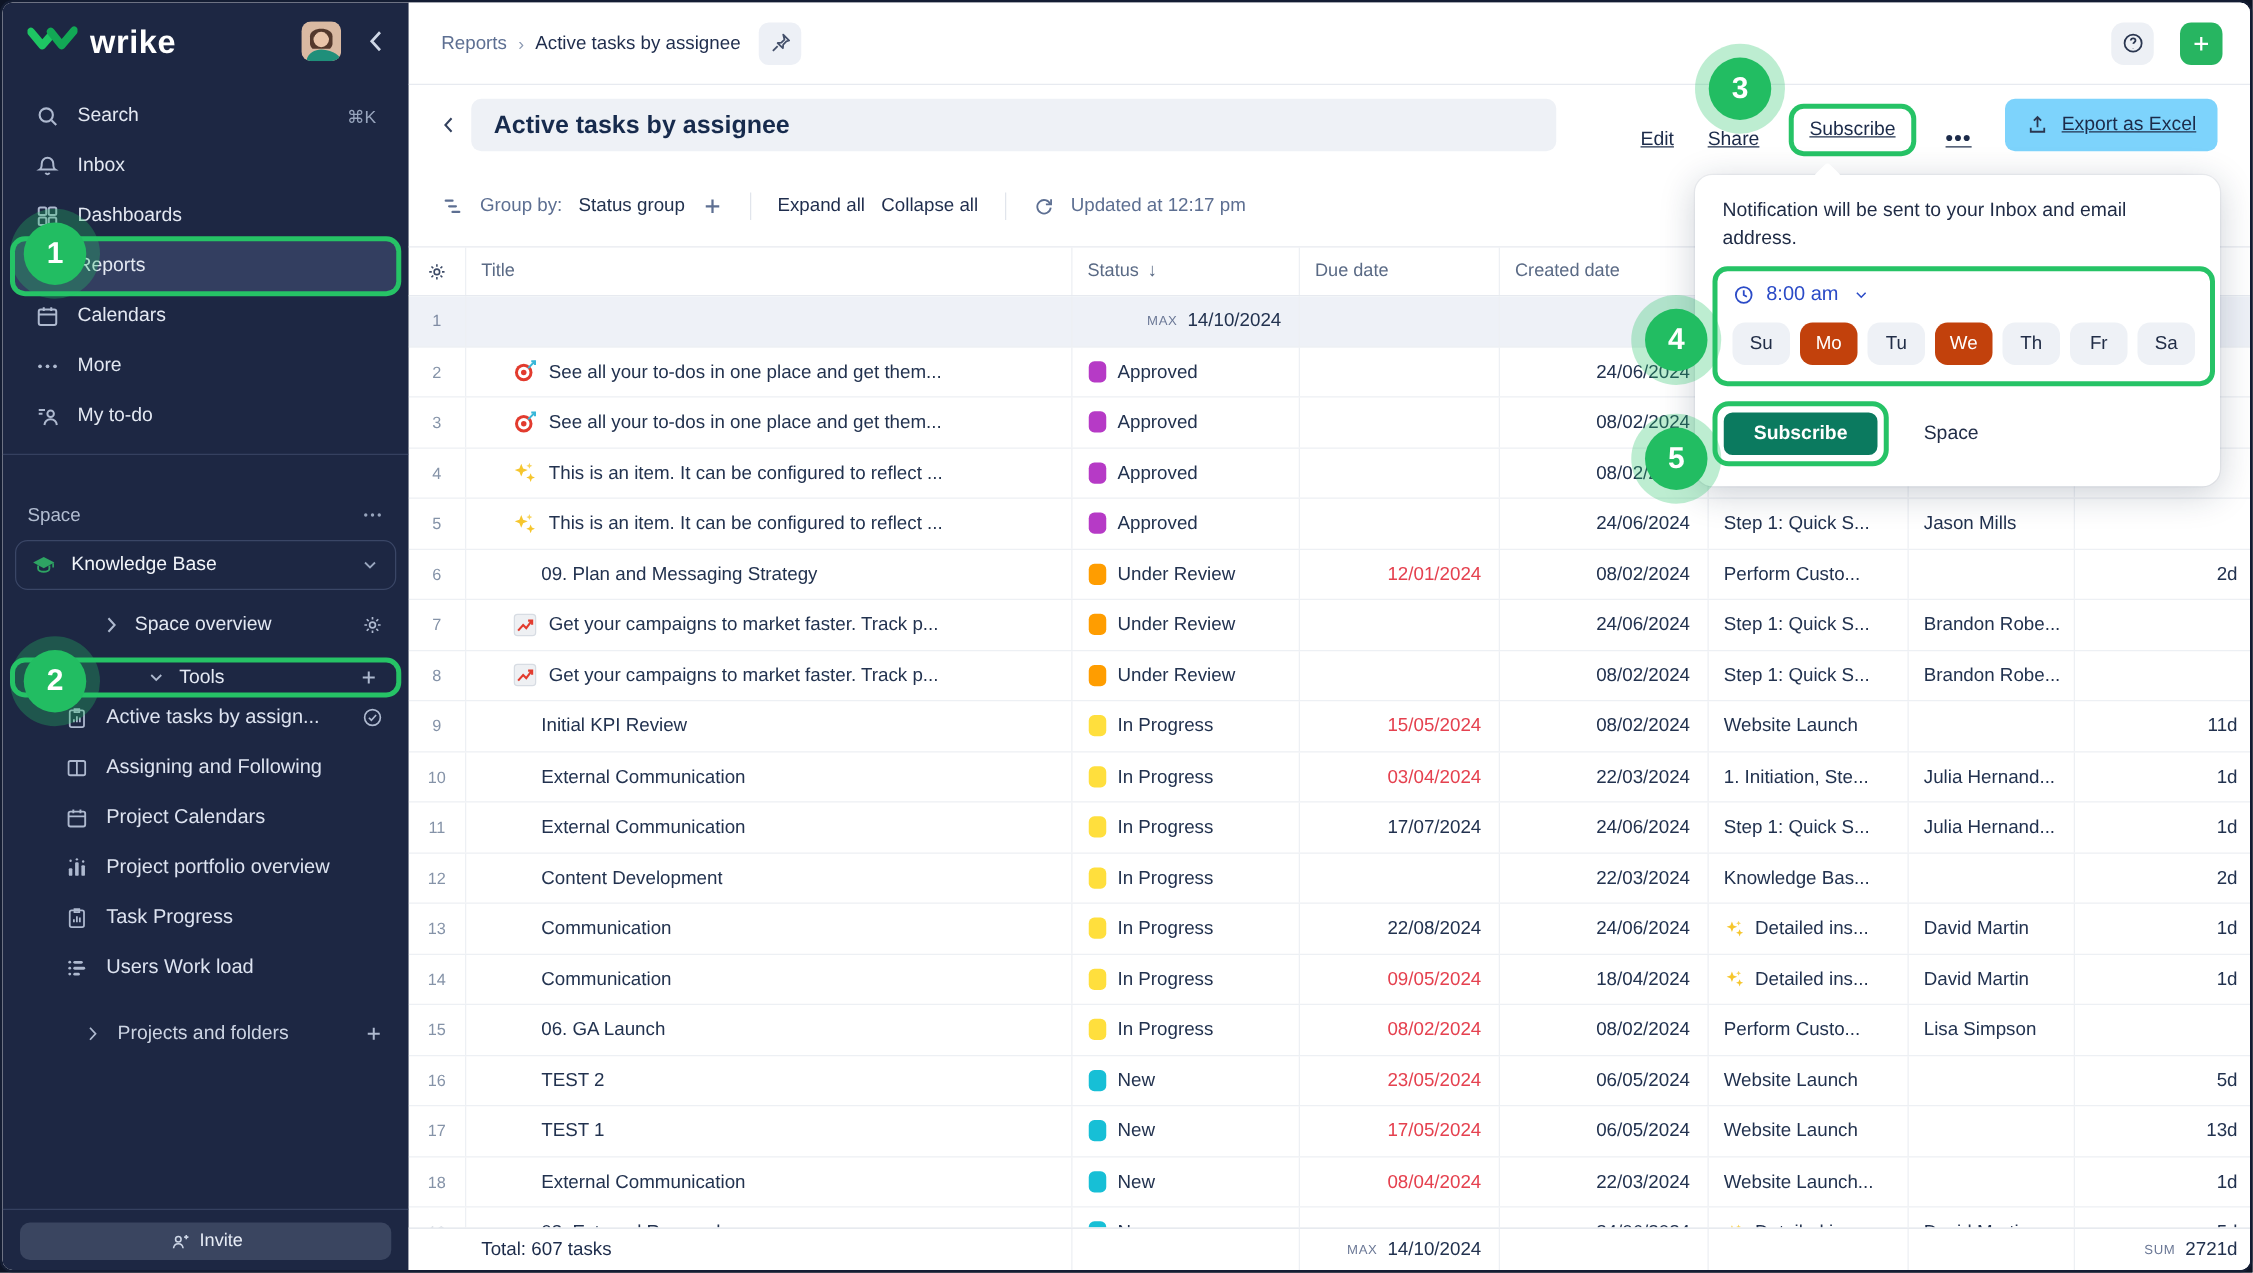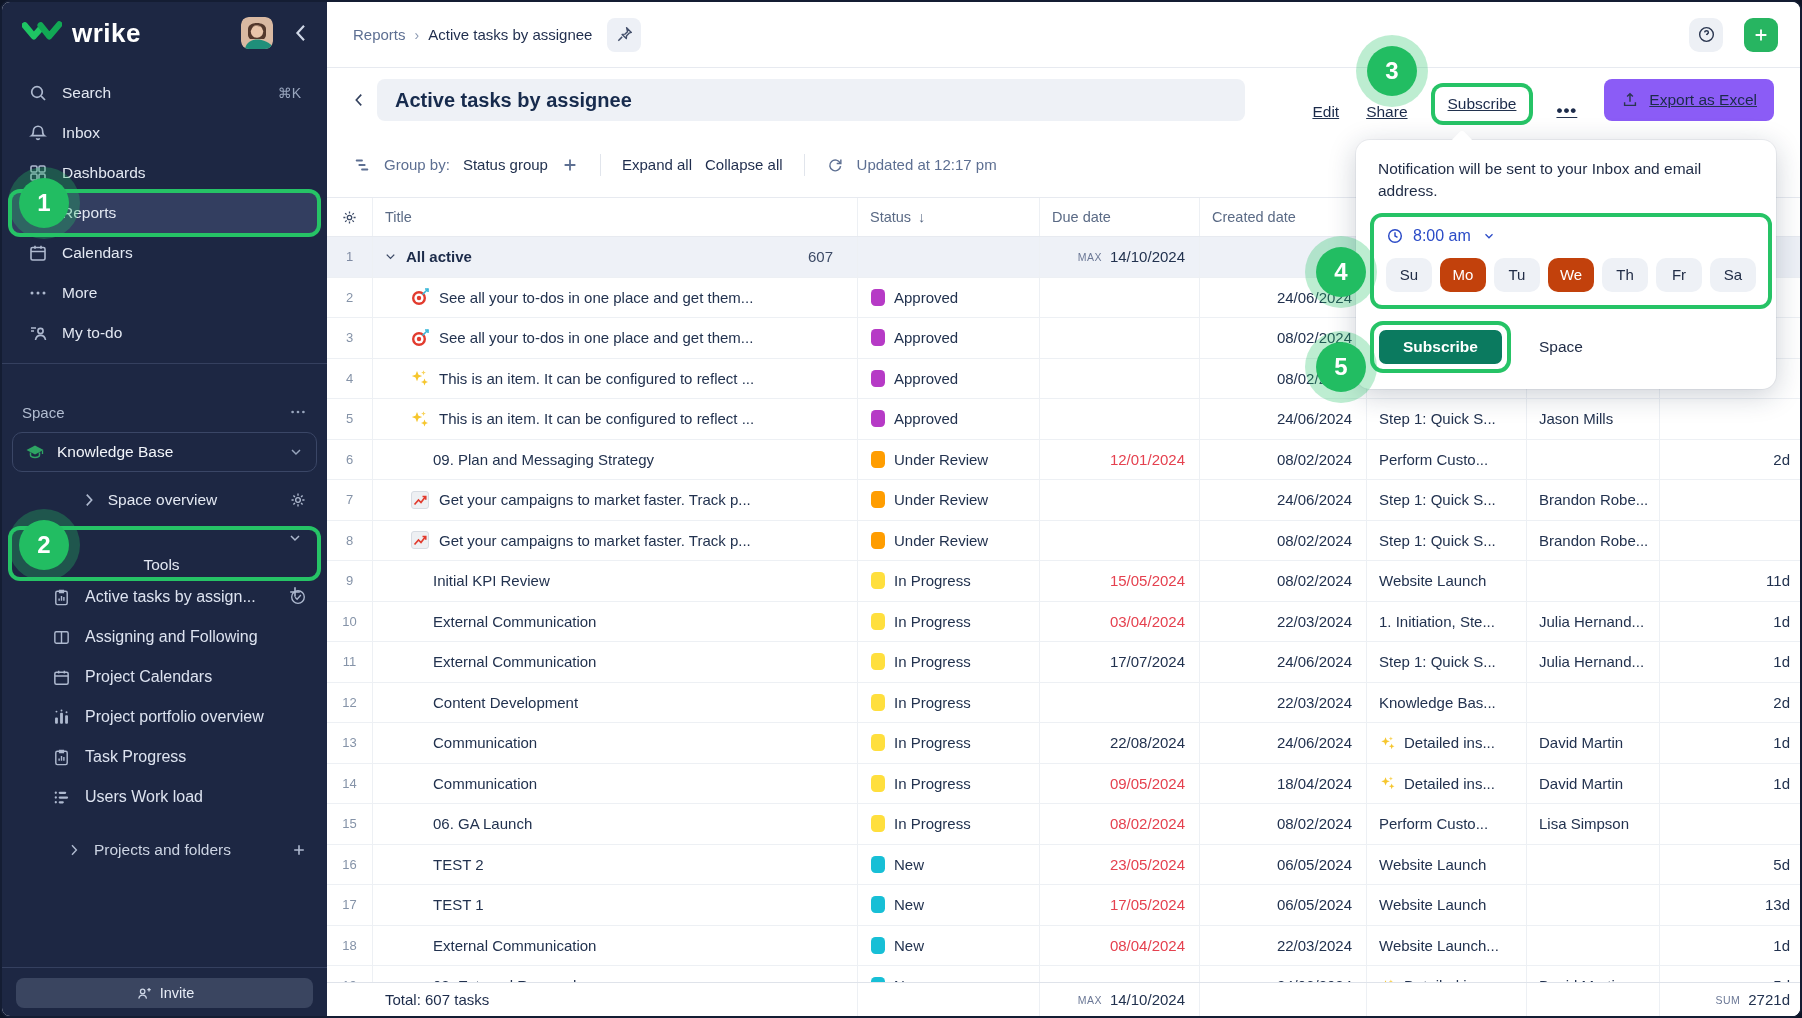--- a/index.html
+++ b/index.html
@@ -23,21 +23,21 @@
   .annot-ring{box-shadow:0 0 0 4px #26c366;}
   .side-divider{height:1px;background:#35405f;margin:10px 0;flex:none;}
   .space-row{display:flex;align-items:center;padding:0 20px;height:32px;color:#b2bdd1;margin-top:22px;font-size:15px;}
   .space-row .ic{width:18px;height:18px;margin-left:auto;color:#98a5bd;}
   .kb{margin:4px 10px 0;height:40px;border:1px solid #3a4666;border-radius:10px;display:flex;align-items:center;gap:12px;padding:0 12px;color:#f2f5fa;font-size:15.5px;}
   .kb .ic{width:20px;height:20px;flex:none;}
   .kb .chev{margin-left:auto;width:16px;height:16px;color:#98a5bd;}
   .so-row{height:40px;margin-top:8px;display:flex;align-items:center;gap:10px;padding:0 20px 0 16px;font-size:15.5px;color:#e3e8f2;}
   .so-row .chev{width:15px;height:15px;color:#98a5bd;flex:none;}
   .so-row .ic{width:18px;height:18px;margin-left:auto;color:#aeb9cf;}
-  .tools-row{height:47px;margin:10px 10px 0;display:flex;align-items:center;gap:10px;padding:0 14px 0 8px;border-radius:8px;font-size:15.5px;color:#e3e8f2;flex-direction:column;}
+  .tools-row{height:24px;margin:10px 10px 0;display:flex;align-items:center;gap:10px;padding:0 14px 0 8px;border-radius:8px;font-size:15.5px;color:#e3e8f2;}
   .tools-row .chev{width:15px;height:15px;color:#98a5bd;flex:none;}
   .tools-row .ic{width:16px;height:16px;margin-left:auto;color:#aeb9cf;}
   .tool-item{height:40px;display:flex;align-items:center;gap:14px;padding:0 20px 0 50px;font-size:16px;color:#dde3f0;}
   .tool-item .ic{width:19px;height:19px;color:#aeb9cf;flex:none;}
   .tool-item .trail{margin-left:auto;width:18px;height:18px;color:#aeb9cf;}
   .pf-row{height:40px;display:flex;align-items:center;gap:12px;padding:0 20px 0 16px;color:#ccd4e3;margin-top:13px;font-size:15.5px;}
   .pf-row .chev{width:15px;height:15px;color:#98a5bd;flex:none;}
   .pf-row .ic{width:16px;height:16px;margin-left:auto;color:#aeb9cf;}
   .side-bottom{margin-top:auto;}
   .invite-btn{margin:10px 14px 8px;height:30px;background:#3a4560;border-radius:8px;display:flex;align-items:center;justify-content:center;gap:8px;color:#e8edf6;font-size:14.5px;}
@@ -55,21 +55,21 @@
   .add-btn{width:34px;height:34px;border-radius:9px;background:#27b561;color:#fff;display:flex;align-items:center;justify-content:center;margin-left:12px;}
   .add-btn .ic{width:18px;height:18px;}
   .title-row{height:64px;display:flex;align-items:center;padding:0 24px 0 14px;flex:none;}
   .back-btn{width:36px;display:flex;align-items:center;justify-content:center;color:#33415e;}
   .back-btn .ic{width:18px;height:18px;}
   .title-input{width:868px;height:42px;background:#eef1f6;border-radius:8px;display:flex;align-items:center;padding:0 18px;font-size:20px;font-weight:bold;color:#172b4d;white-space:nowrap;overflow:hidden;}
   .actions{display:flex;align-items:flex-end;margin-left:auto;gap:27px;margin-right:2px;text-decoration:underline;}
   .action-link{font-size:15.5px;color:#1c2b4a;white-space:nowrap;}
   .subscribe-ring{box-shadow:0 0 0 4px #26c366;border-radius:8px;padding:8px 13px;background:#fff;}
   .more-dots{font-size:17px;letter-spacing:1px;color:#1c2b4a;font-weight:bold;}
-  .export-btn{height:42px;background:#8b5cf6;border-radius:8px;display:flex;align-items:center;gap:10px;padding:0 17px;font-size:15.5px;color:#1c2b4a;white-space:nowrap;}
+  .export-btn{height:42px;background:#7dd3fc;border-radius:8px;display:flex;align-items:center;gap:10px;padding:0 17px;font-size:15.5px;color:#1c2b4a;white-space:nowrap;}
   .export-btn .ic{width:18px;height:18px;color:#2a3650;}
 
   .toolbar{height:65px;display:flex;align-items:center;padding:0 26px;gap:13px;color:#5d6f92;font-size:15px;flex:none;}
   .toolbar .ic{width:18px;height:18px;color:#5d6f92;}
   .tb-val{color:#22324f;}
   .tb-dark{color:#1f2d4d;}
   .tb-div{width:1px;height:22px;background:#e1e5ec;margin:0 8px;}
 
   
   .grid{--cols:46px 485px 182px 160px 167px 160px 133px 144px;}
@@ -511,29 +511,20 @@
       <div class="th">Due date</div>
       <div class="th">Created date</div>
       <div class="th"></div>
       <div class="th"></div>
       <div class="th"></div>
     </div>
 
     <div class="rows grid" id="rows">
       <div class="tr group">
         <div class="td c-num">1</div>
-        <div class="td c-title group-title">
-          <span class="gchev ic">
-              <svg viewBox="0 0 20 20" fill="none" stroke="currentColor" stroke-width="1.8">
-                <path d="M5 7.5l5 5 5-5"></path>
-              </svg>
-            </span>
-          <span class="group-label">All active</span>
-          <span class="count">607</span>
-        </div>
         <div class="td"></div>
         <div class="td maxcell">
           <span class="maxlbl">MAX</span>
           <span>14/10/2024</span>
         </div>
         <div class="td"></div>
         <div class="td"></div>
         <div class="td"></div>
         <div class="td"></div>
       </div>

